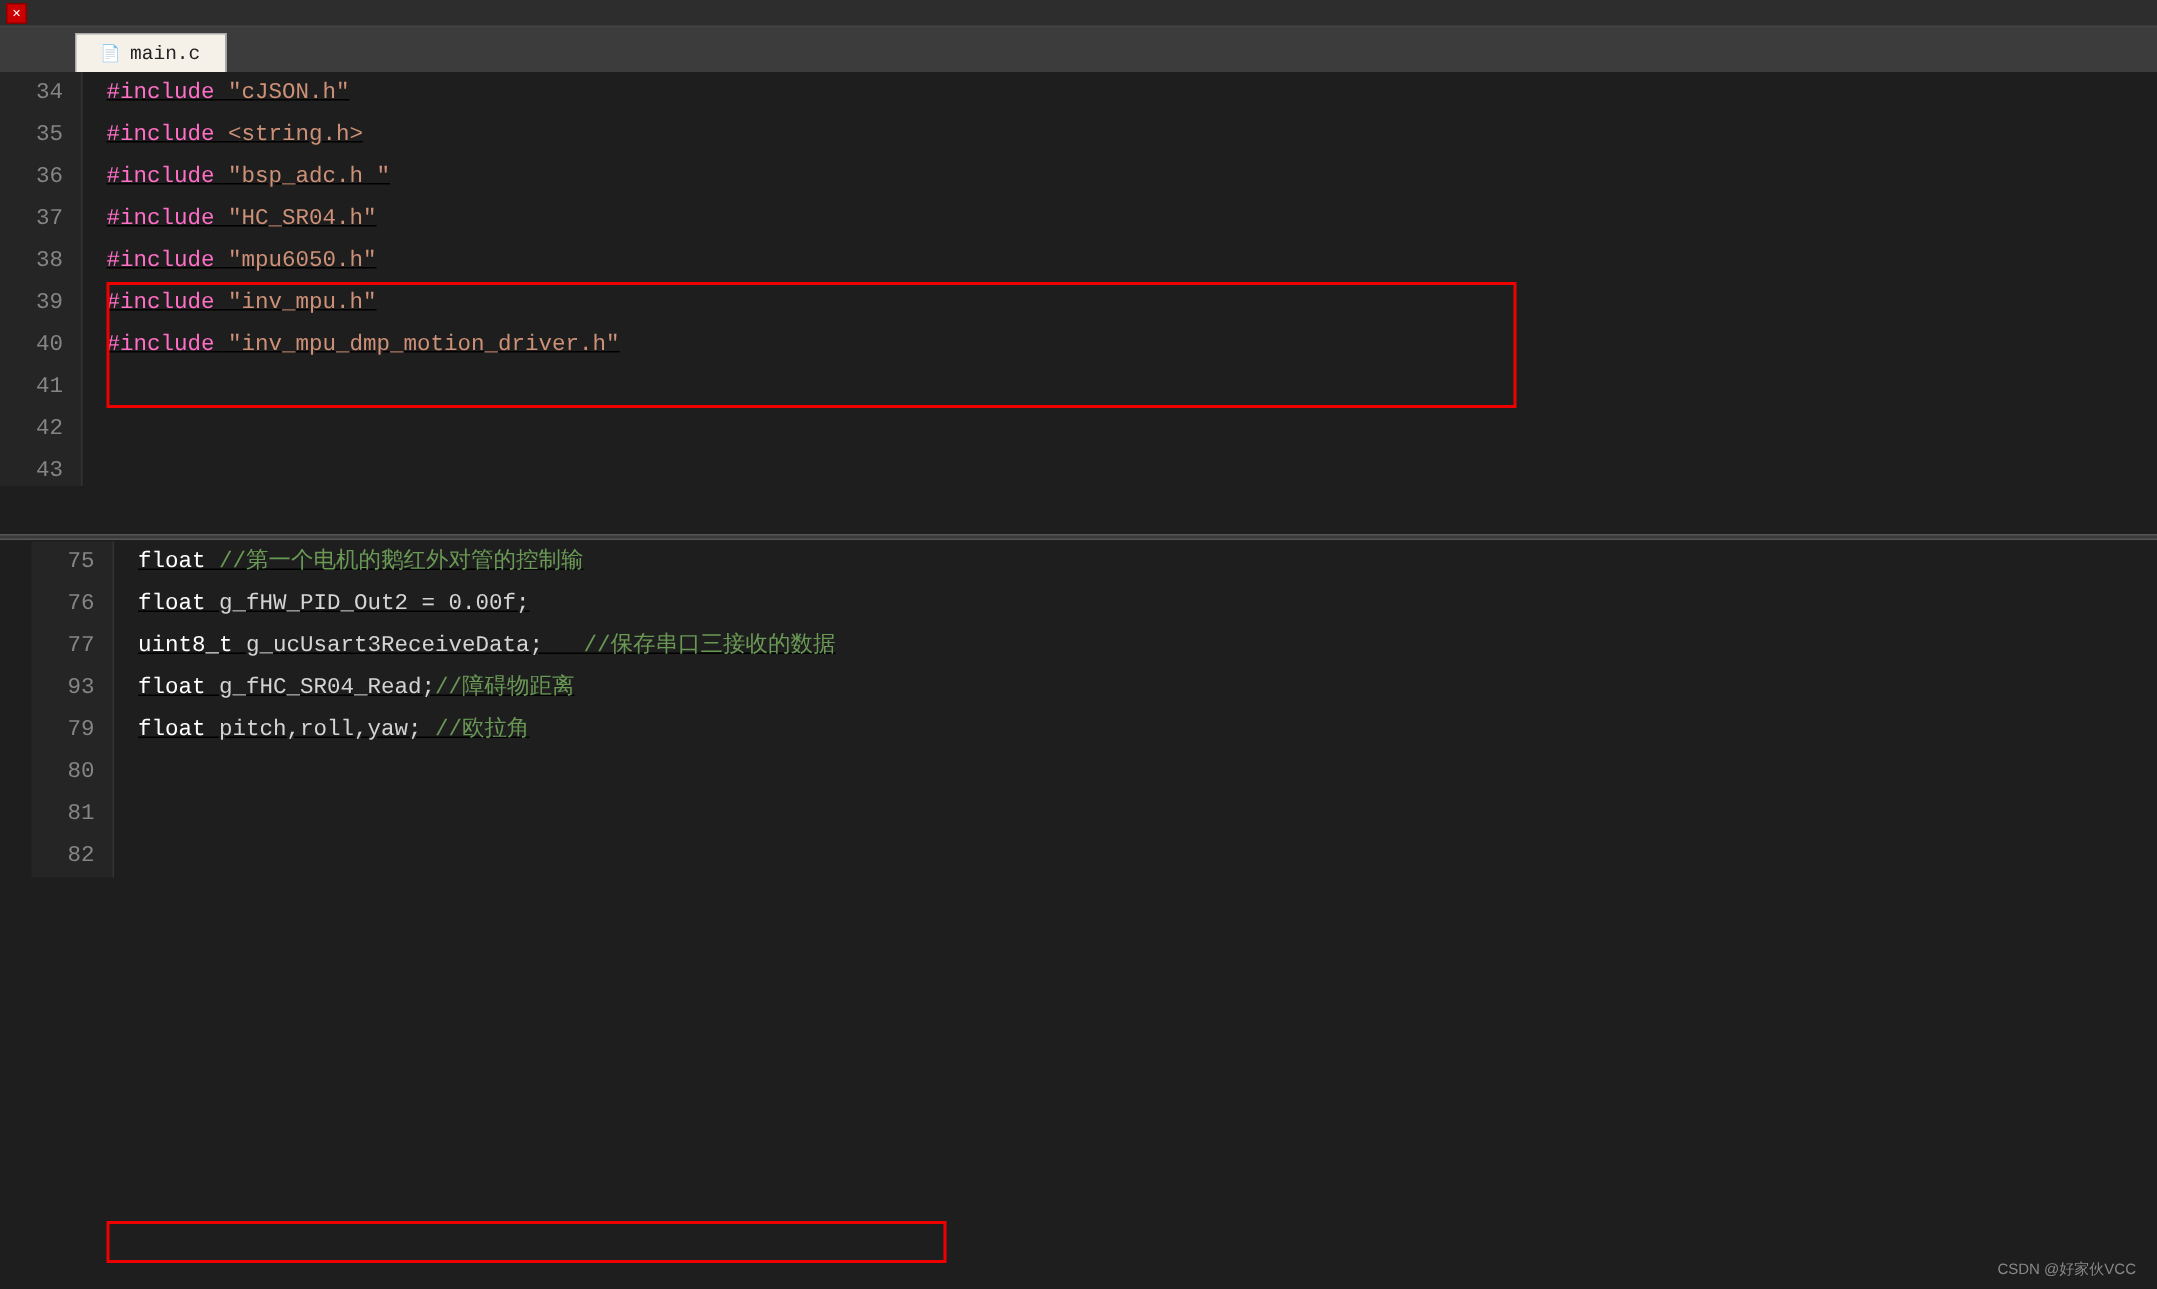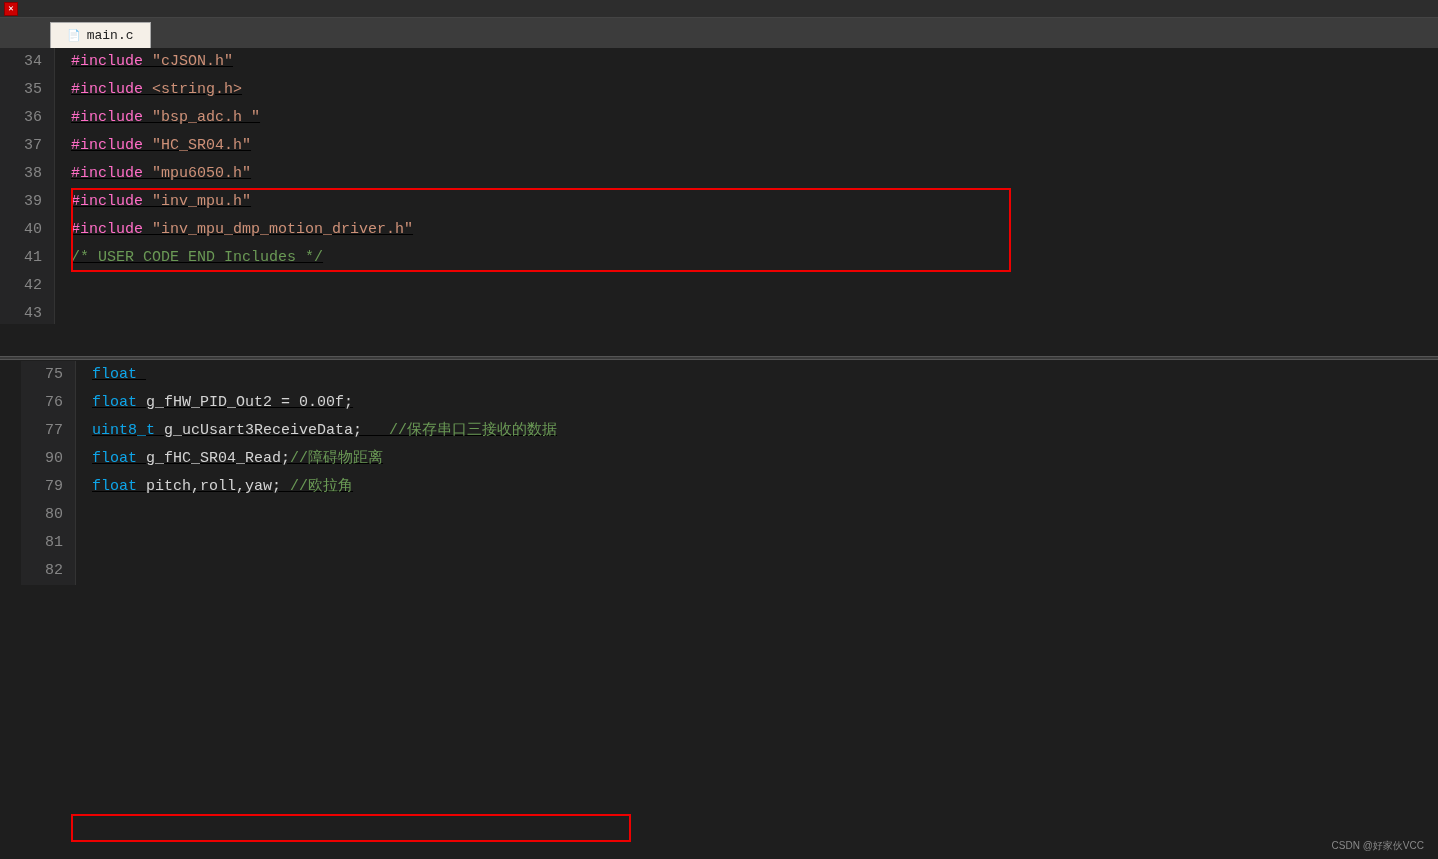--- a/index.html
+++ b/index.html
@@ -126,21 +126,21 @@
       font-size: 10px;
       font-family: Arial, sans-serif;
       margin-left: 44px;
     }
 
     .line-number-item {
       display: block;
       line-height: 28px;
     }
     .include-path { color: #ce9178; }
-    .float-val { color: #0ea5e9; }
+    .float-val { color: #ffffff; }
   </style>
 </head>
 <body>
 
 <div class="top-bar">
   <div class="close-btn">
     <span>✕</span>
   </div>
 </div>
 
@@ -170,42 +170,41 @@
     <div class="code-content" id="cl1">
         <div class="code-line"><span class="keyword">#include </span><span class="include-path">"cJSON.h"</span></div>
         <div class="code-line"><span class="keyword">#include </span><span class="include-path">&lt;string.h&gt;</span></div>
         <div class="code-line"><span class="keyword">#include </span><span class="include-path">"bsp_adc.h "</span></div>
         <div class="code-line"><span class="keyword">#include </span><span class="include-path">"HC_SR04.h"</span></div>
         <div class="code-line"></div>
         <div class="code-line"><span class="keyword">#include </span><span class="include-path">"mpu6050.h"</span></div>
         <div class="code-line"><span class="keyword">#include </span><span class="include-path">"inv_mpu.h"</span></div>
         <div class="code-line"><span class="keyword">#include </span><span class="include-path">"inv_mpu_dmp_motion_driver.h"</span></div>
         <div class="code-line"></div>
-        <div class="code-line"><span class="comment">/* USER CODE END Includes */</span></div>
         <div class="code-line"></div>
       </div>
 
     <div class="red-box" id="redbox1" style="top: 140px; left: 71px; width: 940px; height: 84px;"></div>
   </div>
 
   <div class="divider-line" style="position: absolute; left: 0px; width: 100%; top: 308px;"></div>
 
   <div style="display: flex; width: 100%; position: absolute; left: 0px; top: 313px; height: 224px; padding-left: 21px;" id="block2">
     <div class="line-numbers" id="ln2">
         <span class="line-number-item">75</span>
         <span class="line-number-item">76</span>
         <span class="line-number-item">77</span>
-        <span class="line-number-item">90</span>
+        <span class="line-number-item">93</span>
         <span class="line-number-item">79</span>
         <span class="line-number-item">80</span>
         <span class="line-number-item">81</span>
         <span class="line-number-item">82</span>
       </div>
     <div class="code-content" id="cl2">
-        <div class="code-line"><span class="float-val">float </span></div>
+        <div class="code-line"><span class="float-val">float </span><span class="comment">//第一个电机的鹅红外对管的控制输</span></div>
         <div class="code-line"><span class="float-val">float </span><span class="normal">g_fHW_PID_Out2 = 0.00f;</span></div>
         <div class="code-line"><span class="float-val">uint8_t </span><span class="normal">g_ucUsart3ReceiveData;   </span><span class="comment">//保存串口三接收的数据</span></div>
         <div class="code-line"></div>
         <div class="code-line"><span class="float-val">float </span><span class="normal">g_fHC_SR04_Read;</span><span class="comment">//障碍物距离</span></div>
         <div class="code-line"><span class="float-val">float </span><span class="normal">pitch,roll,yaw; </span><span class="comment">//欧拉角</span></div>
         <div class="code-line"></div>
         <div class="code-line"></div>
       </div>
 
     <div class="red-box" id="redbox2" style="top: 453px; left: 71px; width: 560px; height: 28px;"></div>

